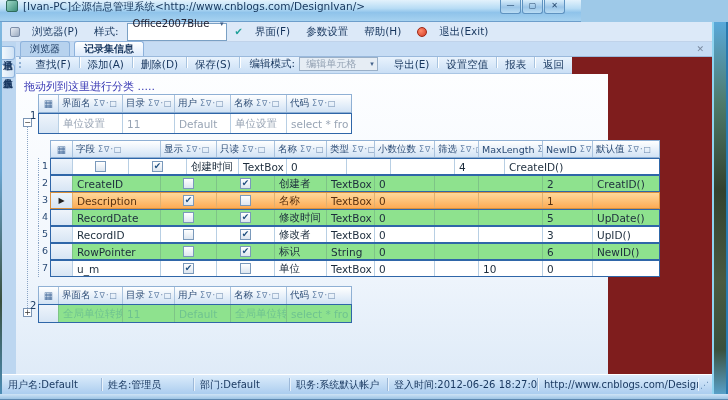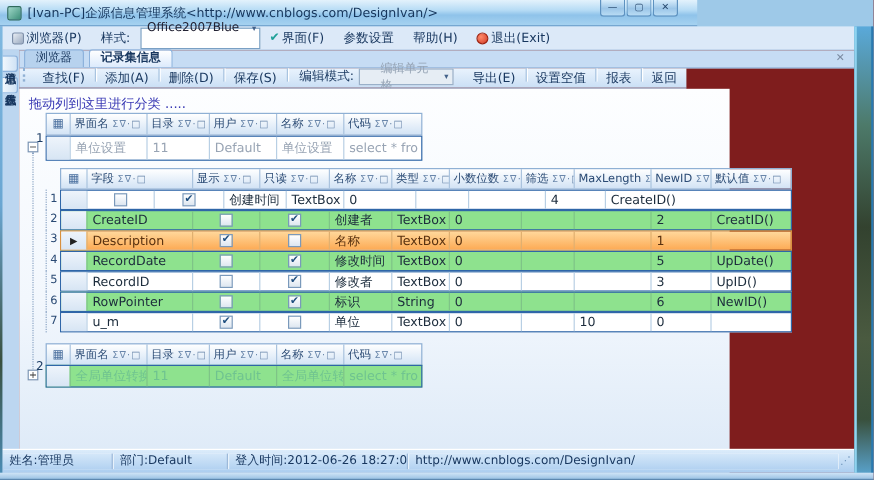--- a/index.html
+++ b/index.html
@@ -3,40 +3,40 @@
 <meta charset="utf-8">
 <style>
   *{box-sizing:border-box;margin:0;padding:0}
   html,body{width:728px;height:400px;overflow:hidden}
   body{font-family:"DejaVu Sans","Liberation Sans",sans-serif;position:relative;background:#9ec9e8}
   .win{position:absolute;inset:0}
 
   
   .titlebar{position:absolute;left:0;top:0;width:581px;height:22px;
     background:linear-gradient(180deg,#e3f2fc 0%,#b7dcf5 40%,#8fc3ea 60%,#a6d2f0 100%);
-    border-bottom:1px solid #6d9ecb;display:flex;align-items:center}
+    border-bottom:1px solid #6d9ecb;display:flex;align-items:flex-start}
   .app-icon{width:12px;height:12px;margin:0 5px 0 6px;border-radius:2px;
     background:linear-gradient(135deg,#9fd8c8,#3d8f7a);border:1px solid #2e6b5c}
   .title-text{font-size:10.5px;color:#16365c;white-space:nowrap;overflow:hidden}
   .winbtns{position:absolute;right:16px;top:0;display:flex;gap:1px}
   .wbtn{width:21px;height:14px;border:1px solid #5e92c0;border-top:none;border-radius:0 0 3px 3px;
     background:linear-gradient(180deg,#d8edfb,#9cc6e8 55%,#b9dcf4);color:#27496e;font-size:8px;
     line-height:12px;text-align:center;cursor:pointer}
   .border-right{position:absolute;left:712px;top:22px;width:16px;height:372px;
     background:linear-gradient(180deg,#5aa9da 0%,#4d7a6a 22%,#33422f 45%,#4a5a40 70%,#39503c 88%,#58a0c8 100%);
     box-shadow:inset 2px 0 0 #8fd4f0,inset -2px 0 0 #2a7ab0}
   .border-left{position:absolute;left:0;top:22px;width:2px;height:372px;
     background:linear-gradient(180deg,#7fb8e0 0%,#6aa6d2 40%,#39503f 75%,#4b8cb4 100%)}
   .border-bottom{position:absolute;left:0;top:394px;width:728px;height:6px;
     background:linear-gradient(180deg,#cfe4f6,#9cc3e4);border-bottom:1px solid #5d88b0}
 
   
   .menubar{position:absolute;left:2px;top:22px;width:710px;height:20px;background:#dce9f8;
     border-bottom:1px solid #c0d3ea;display:flex;align-items:center;font-size:10.5px;color:#17365e}
-  .menubar .mitem{display:flex;align-items:center;gap:2px;padding:0 8px;height:100%;cursor:pointer}
+  .menubar .mitem{display:flex;align-items:center;gap:12px;padding:0 8px;height:100%;cursor:pointer}
   .mi-ico{display:inline-block;width:10px;height:10px;border-radius:2px}
   .ico-browser{background:linear-gradient(135deg,#e8edf4,#9aaac0);border:1px solid #7d8ea8}
   .ico-ui{color:#1fa098;font-size:10px;line-height:10px}
   .ico-exit{width:10px;height:10px;border-radius:50%;background:radial-gradient(circle at 35% 35%,#ff8a6a,#d23c28);border:1px solid #9e2513}
   .style-combo{display:flex;align-items:center;height:17px;border:1px solid #7aa0c4;background:#fff;
     padding:0 2px 16px 5px;font-size:10px;color:#223;min-width:100px;justify-content:space-between;cursor:pointer}
   .combo-arrow{font-size:7px;color:#44628a;padding-left:6px}
 
   
   .sidestrip{position:absolute;left:2px;top:42px;width:14px;height:352px;background:#bcd6f0}
@@ -54,21 +54,21 @@
   .tab-close{position:absolute;right:8px;top:2px;font-size:9px;color:#7a8aa0;cursor:pointer}
 
   .toolbar{position:absolute;left:0;top:15px;width:556px;height:17px;
     background:linear-gradient(180deg,#e9f3fd,#cadff5);border-bottom:1px solid #aac6e4;
     display:flex;align-items:flex-start;font-size:10.5px;color:#17365e}
   .tgrip{width:5px;height:11px;margin:0 4px 0 3px;border-left:2px dotted #8fb0d4}
   .tbtn{padding:1px 8px;cursor:pointer;white-space:nowrap}
   .tsep{width:1px;height:11px;background:#a8c4e0;box-shadow:1px 0 0 #fff}
   .tlabel{padding:0 4px 0 10px;white-space:nowrap}
   .edit-combo{display:flex;align-items:center;justify-content:space-between;width:92px;height:14px;
-    border:1px solid #9ab0c8;background:#e6edf4;color:#95a3b4;font-size:10px;padding:0 3px 0 17px}
+    border:1px solid #9ab0c8;background:#e6edf4;color:#95a3b4;font-size:10px;padding:0 3px 0 6px}
 
   .content{position:absolute;left:0;top:32px;width:592px;height:320px;
     background:linear-gradient(180deg,#fdfeff 0%,#f2f7fd 55%,#dce9f7 100%)}
   .groupbar{position:absolute;left:8px;top:5px;font-size:11px;color:#3838b4}
 
   
   .hrow{display:flex;border:1px solid #8fb0d4;background:linear-gradient(180deg,#ffffff,#d2e3f5)}
   .hc{display:flex;align-items:center;border-right:1px solid #aac3de;overflow:hidden;
     white-space:nowrap;padding:0 0 0 3px;height:100%}
   .hl{font-size:9.5px;color:#2a4a74}
@@ -510,22 +510,24 @@
           <div class="c mc3">Default</div>
           <div class="c mc4">全局单位转</div>
           <div class="c mc5">select * fro</div>
         </div>
       </div>
 
     </div>
   </div>
 
   <div class="statusbar">
+    <span class="scell s0">用户名:Default</span>
     <span class="scell s1">姓名:管理员</span>
     <span class="scell s2">部门:Default</span>
+    <span class="scell s3">职务:系统默认帐户</span>
     <span class="scell s4">登入时间:2012-06-26 18:27:06</span>
     <span class="scell surl">http://www.cnblogs.com/DesignIvan/</span>
     <span class="grip">⋰</span>
   </div>
 
   <div class="border-left"></div>
   <div class="border-right"></div>
   <div class="border-bottom"></div>
 
 </div>

